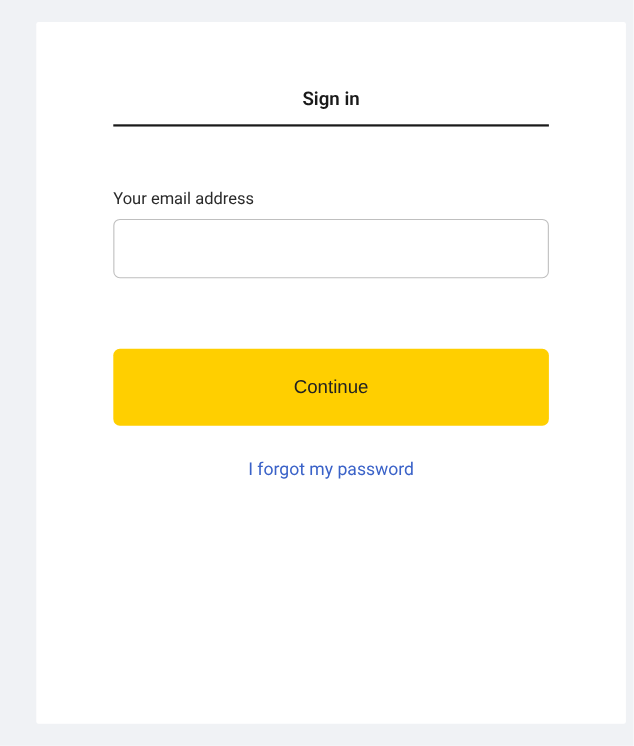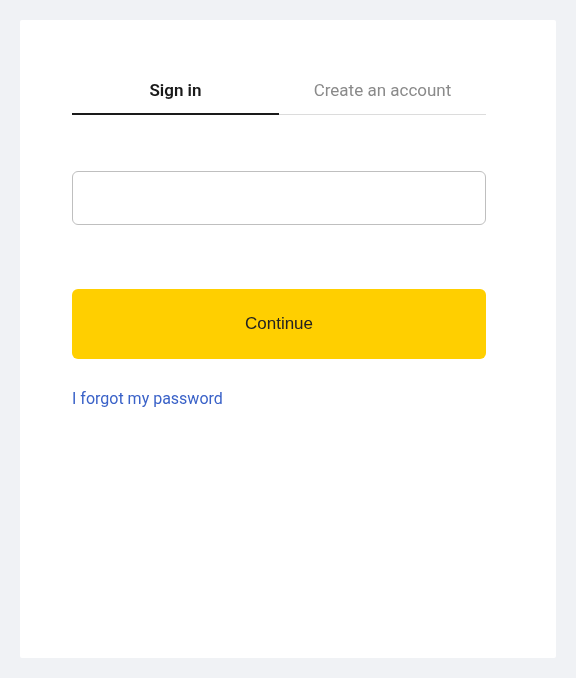--- a/index.html
+++ b/index.html
@@ -12,21 +12,22 @@
       background: #f0f2f5;
       width: 576px;
       height: 678px;
       padding: 20px;
     }
     .card {
       background: #ffffff;
       border-radius: 2px;
       width: 100%;
       height: 100%;
-      padding: 60px 70px 40px 52px;
+      padding: 60px 70px 40px 70px;
+      margin-left: 13px;
     }
     .tabs {
       display: flex;
       border-bottom: 1px solid #dcdcdc;
       margin-bottom: 56px;
     }
     .tab {
       flex: 1;
       text-align: center;
       padding-bottom: 14px;
@@ -95,42 +96,40 @@
       border: none;
       border-radius: 6px;
       font-size: 17px;
       color: #222;
       cursor: pointer;
       margin-top: 36px;
       margin-bottom: 30px;
     }
     .forgot-link {
       display: block;
-      text-align: left;
+      text-align: center;
       color: #3a62c8;
       font-size: 16px;
       text-decoration: none;
       cursor: pointer;
     }
   </style>
 </head>
 <body>
 
 <div class="card">
 
   <div class="tabs">
     <div class="tab active">
       <span>Sign in</span>
     </div>
-    <div class="tab inactive">
-      <span>Create an account</span>
-    </div>
   </div>
 
   <div class="field-group">
+    <label class="field-label">Your email address</label>
     <input type="text" class="text-input" value="" style="">
   </div>
 
 
   <button class="continue-btn">
     <span>Continue</span>
   </button>
 
   <a class="forgot-link">
     <span>I forgot my password</span>

